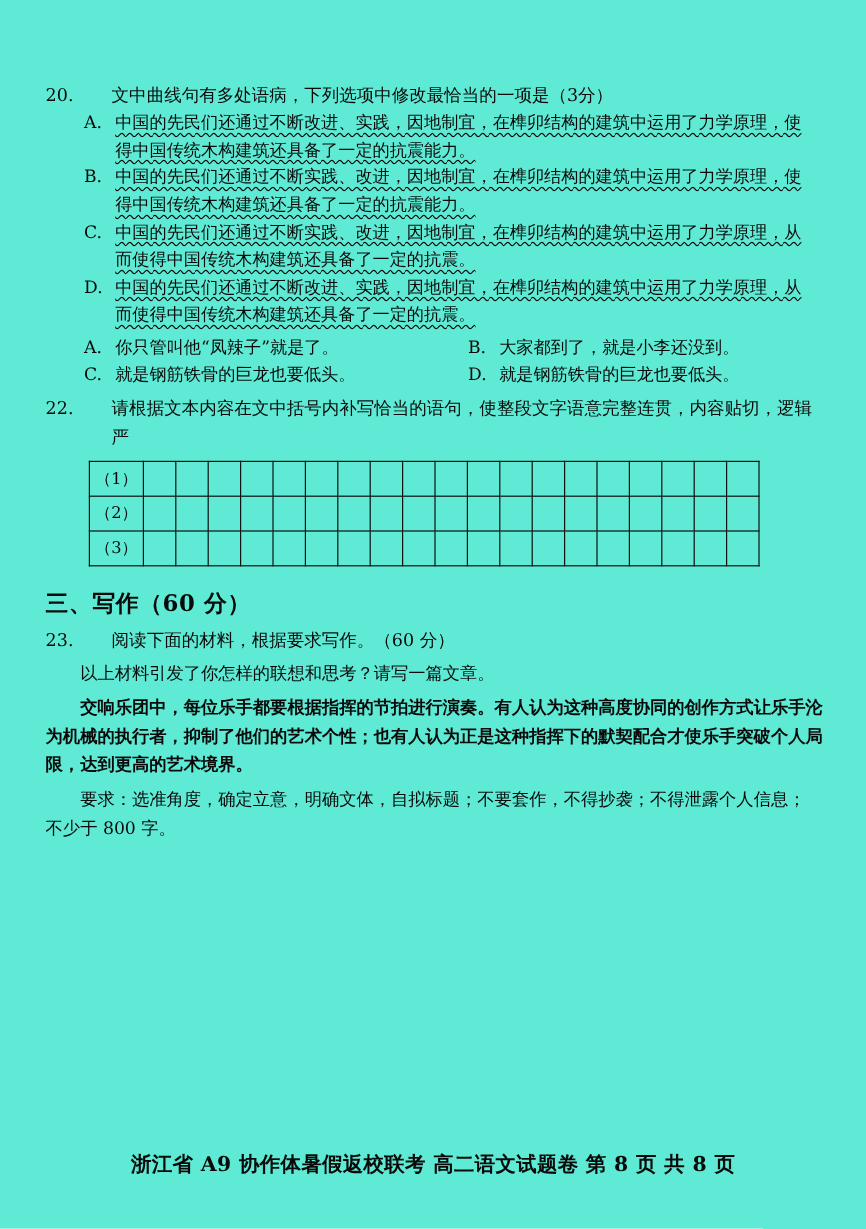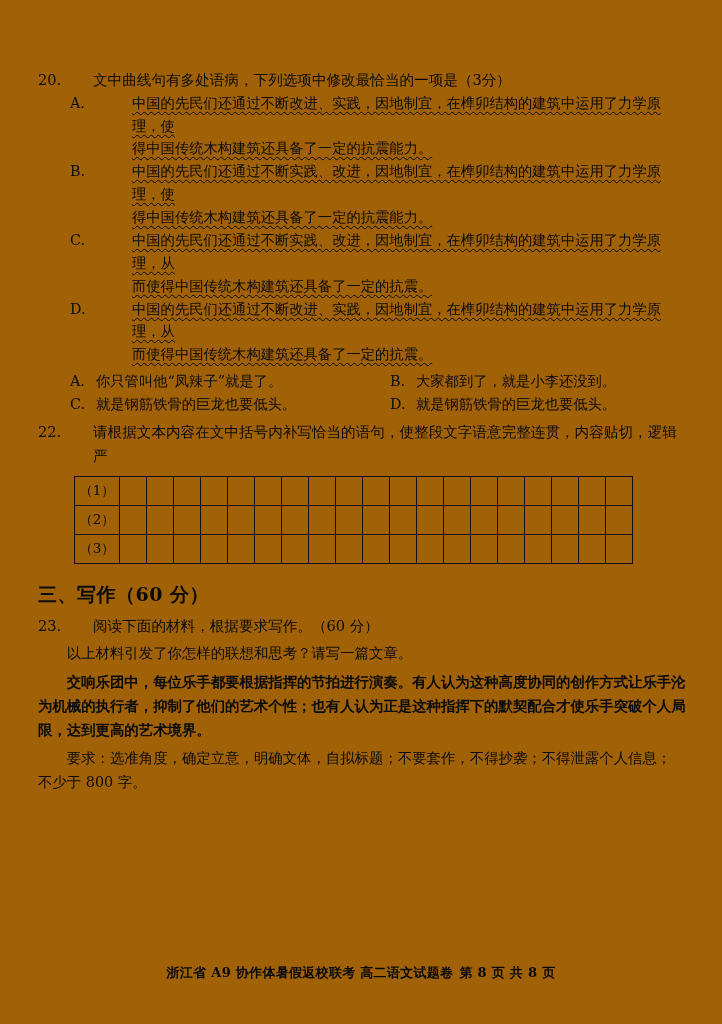--- a/index.html
+++ b/index.html
@@ -12,21 +12,21 @@
     height: 1024px;
     position: relative;
     font-family: "DejaVu Serif", "Liberation Serif", serif;
     color: #0a0a0a;
   }
   .page {
     position: absolute;
     left: 0; top: 0;
     width: 722px;
     height: 1024px;
-    background: #a16207;
+    background: #5eead4;
     overflow: hidden;
   }
   .content {
     position: absolute;
     left: 38px;
     top: 68px;
     width: 648px;
   }
   .q-block {
     margin-bottom: 4px;
@@ -63,21 +63,20 @@
     text-indent: 0;
   }
   .opt-text .cont {
     display: block;
   }
   .wavy {
     text-decoration: underline;
     text-decoration-style: wavy;
     text-decoration-thickness: 1px;
     text-underline-offset: 3px;
-    margin-left: 36px;
   }
   .dotted-em {
     position: relative;
   }
   .dotted-em::after {
     content: "";
     position: absolute;
     left: 0; right: 0;
     bottom: -3px;
     height: 2px;
@@ -132,21 +131,21 @@
   }
   .para.bold {
     font-weight: bold;
   }
   .footer {
     position: absolute;
     left: 0;
     bottom: 42px;
     width: 722px;
     text-align: center;
-    font-size: 13px;
+    font-size: 17px;
     font-weight: bold;
     letter-spacing: 0.3px;
   }
   .sp { display: inline-block; width: 6px; }
 </style>
 </head>
 <body>
 
 <div class="page">
   <div class="content">

